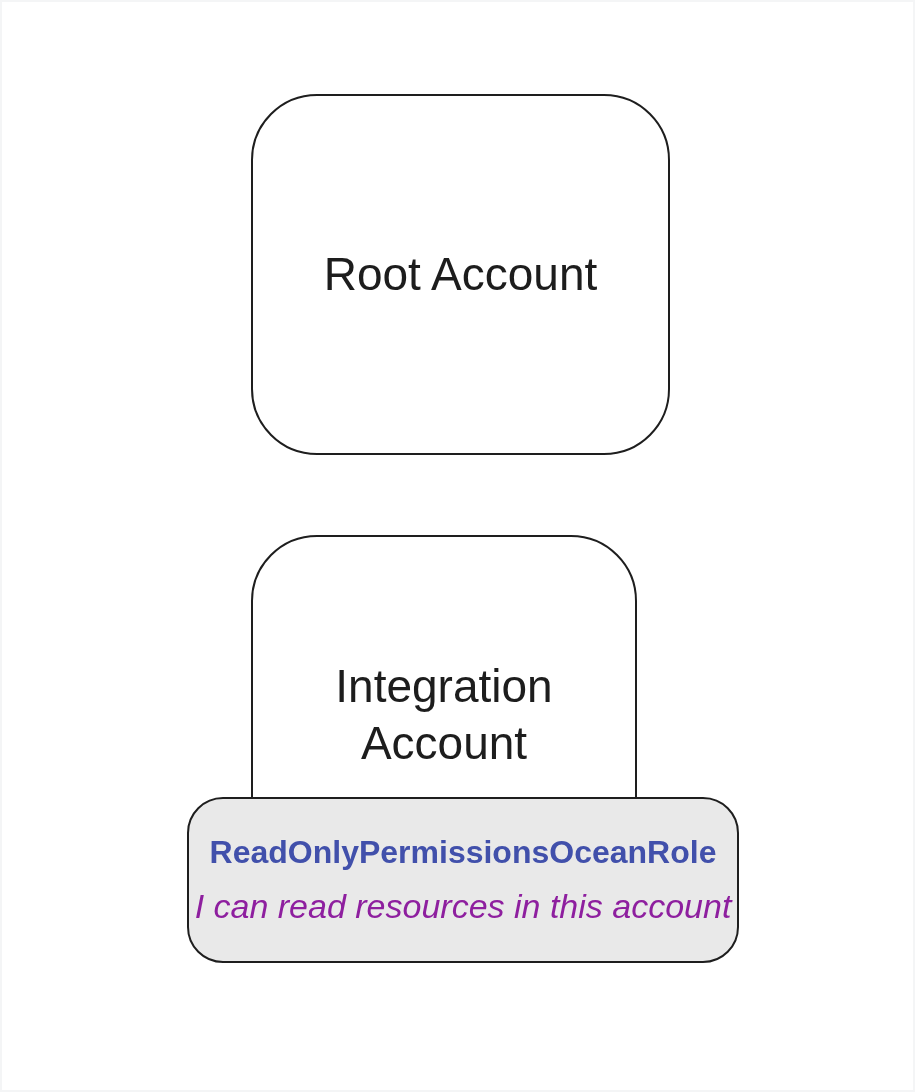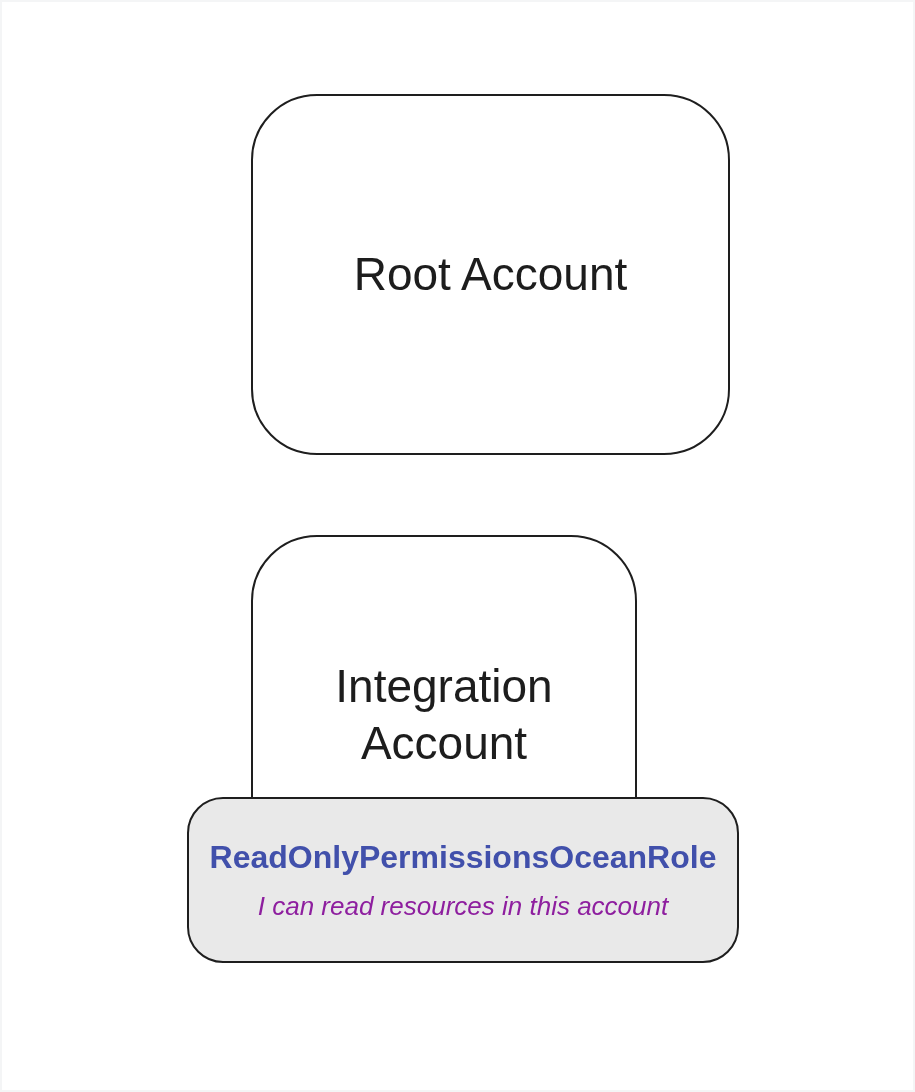--- a/index.html
+++ b/index.html
@@ -22,21 +22,21 @@
     border-radius: 66px;
     display: flex;
     align-items: center;
     justify-content: center;
     text-align: center;
   }
 
   .account-box--root {
     left: 249px;
     top: 92px;
-    width: 479px;
+    width: 419px;
     height: 361px;
     z-index: 1;
   }
 
   .account-box--integration {
     left: 249px;
     top: 533px;
     width: 386px;
     height: 360px;
     z-index: 1;
@@ -67,21 +67,21 @@
   }
 
   .role-name {
     font-size: 32px;
     line-height: 1.25;
     font-weight: bold;
     white-space: nowrap;
   }
 
   .role-description {
-    font-size: 26px;
+    font-size: 34px;
     line-height: 1.25;
     font-style: italic;
     white-space: nowrap;
   }
 </style>
 </head>
 <body>
 
 <div class="canvas">
 

